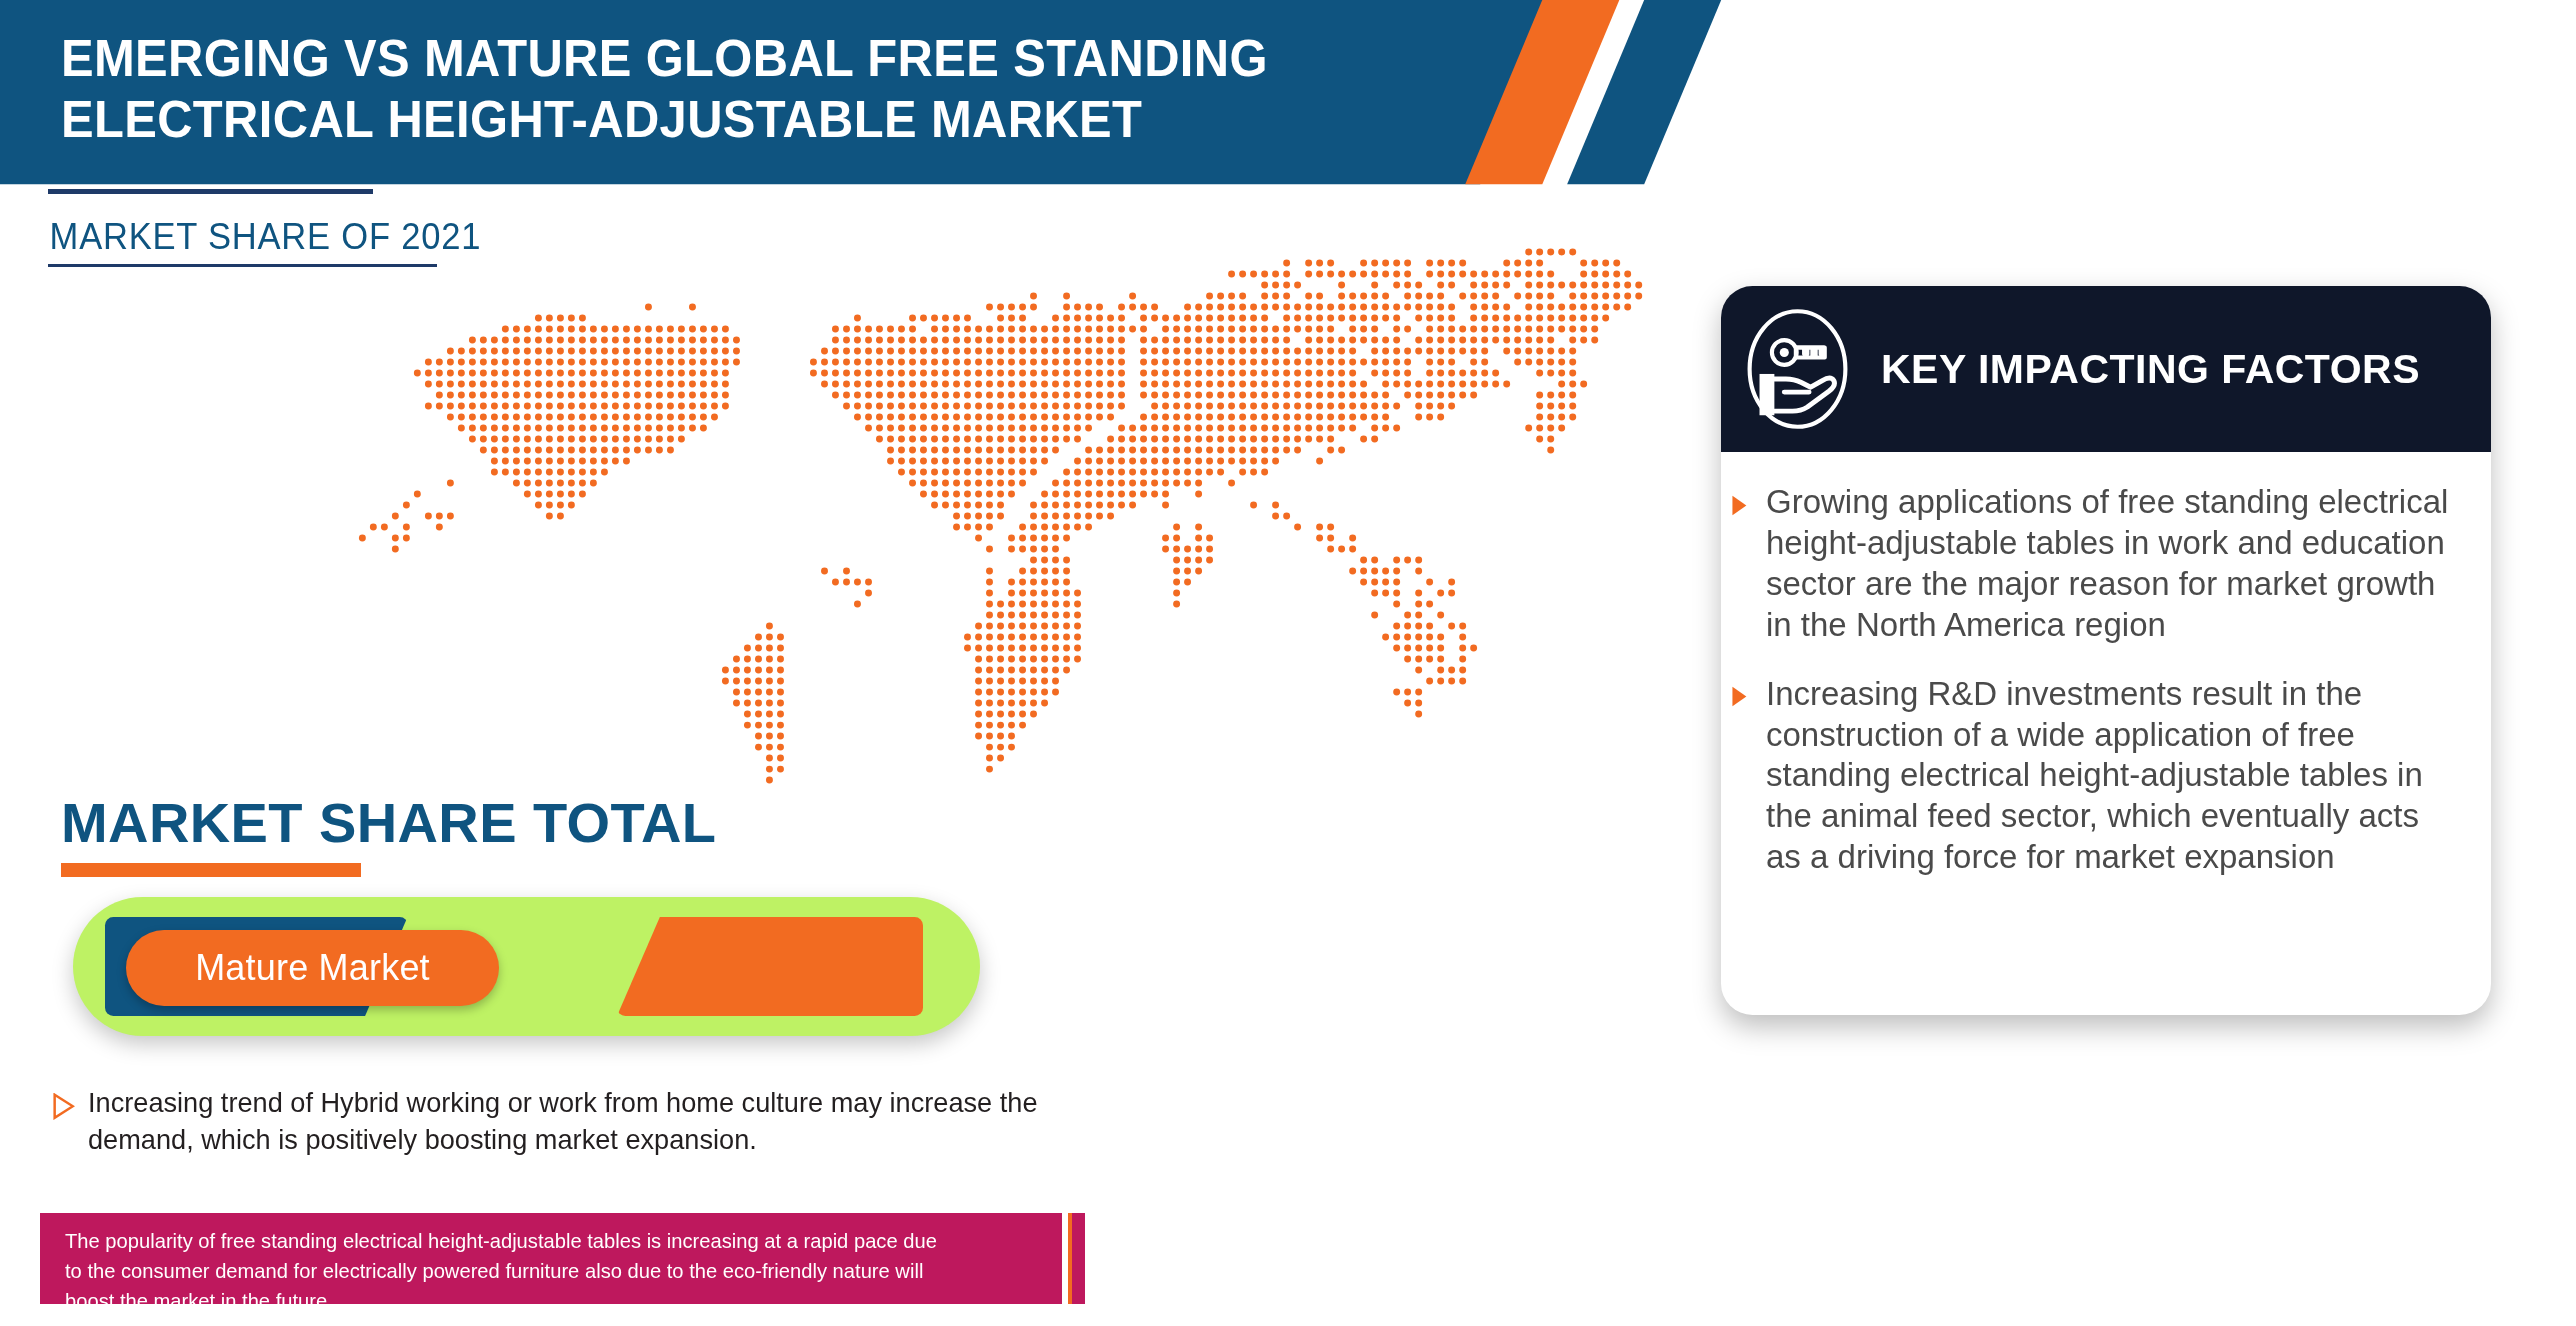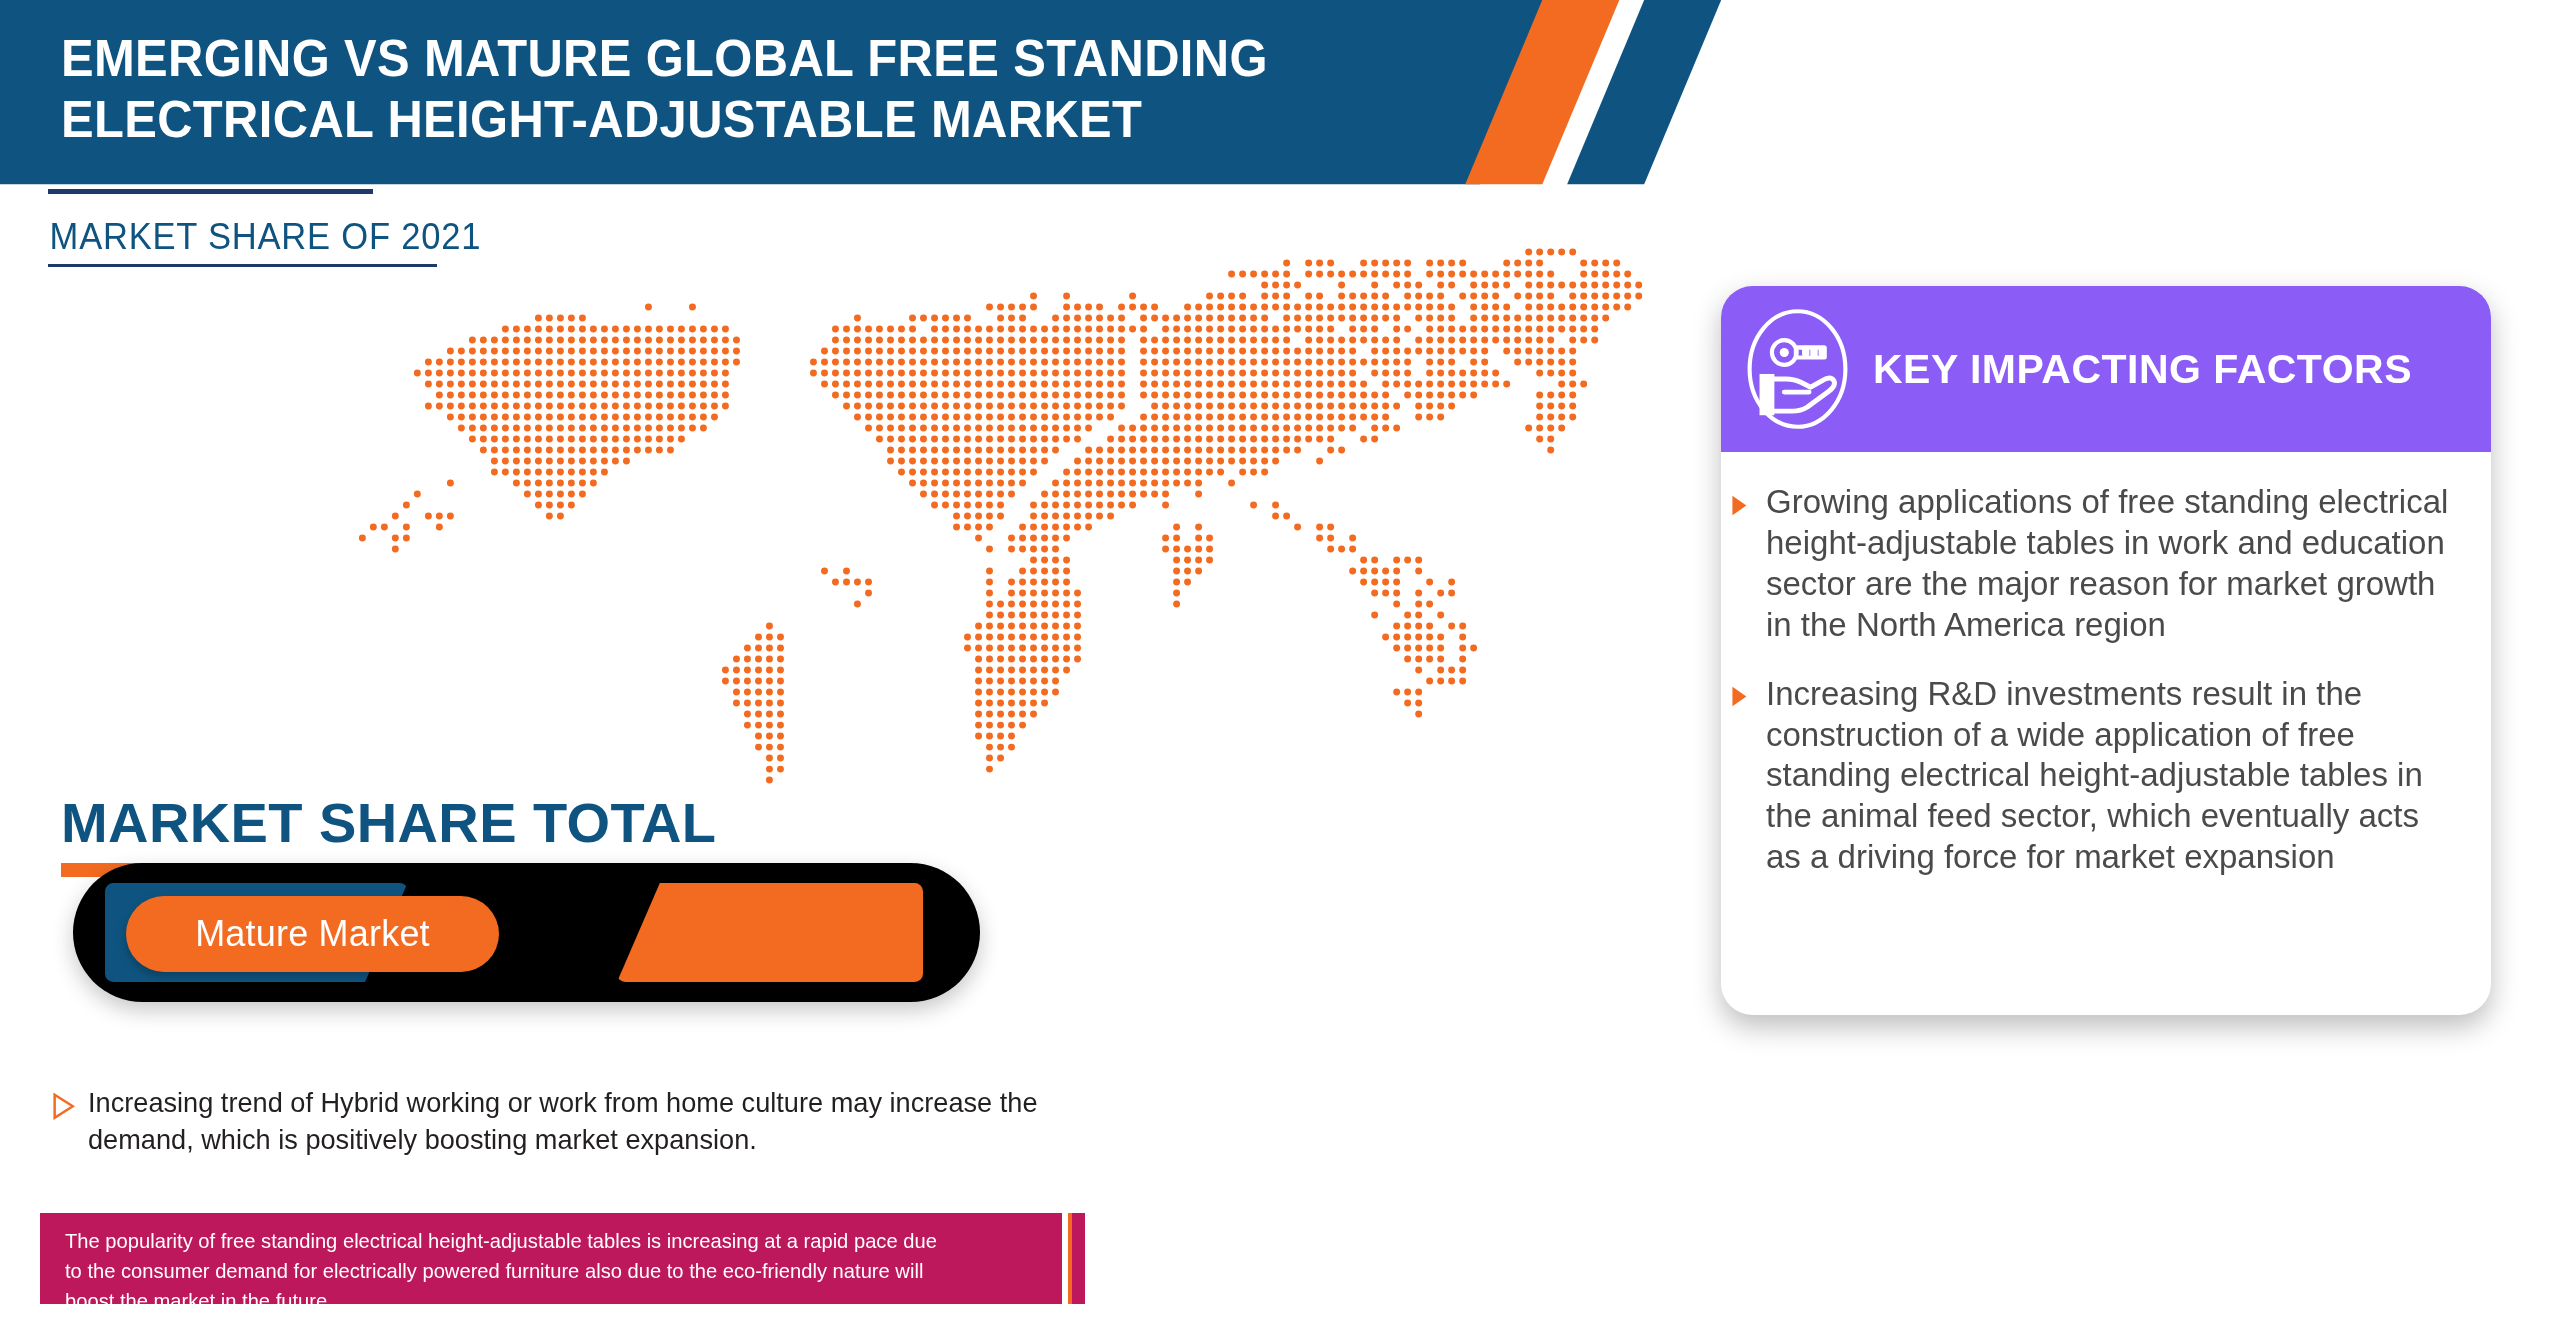--- a/index.html
+++ b/index.html
@@ -37,22 +37,22 @@
   #mst-wrap{position:absolute;left:61px;top:795px;}
   #mst-title{
     color:#0f5480;font-weight:bold;font-size:56px;letter-spacing:0.4px;
     line-height:1;white-space:nowrap;
     font-family:"Liberation Sans", sans-serif;
   }
   #mst-underline{margin-top:11.6px;width:300px;height:14px;background:#F26B21;}
 
   
   #legend-card{
-    position:absolute;left:73px;top:863px;width:907px;height:139px;
-    background:#000000;border-radius:70px;
+    position:absolute;left:73px;top:897px;width:907px;height:139px;
+    background:#bef264;border-radius:70px;
     box-shadow:0 8.3px 21.5px rgba(0,0,0,.22);
   }
   .legend-item{position:absolute;top:0;height:139px;}
   .legend-back{position:absolute;top:20px;height:99px;border-radius:8.3px;}
   .legend-front{
     position:absolute;top:33px;height:76px;border-radius:38px;
     display:flex;align-items:center;justify-content:center;
     color:#ffffff;font-size:36px;letter-spacing:0.2px;
     font-family:"Liberation Sans", sans-serif;
     box-shadow:0 4.1px 10px rgba(0,0,0,.25);
@@ -89,22 +89,22 @@
   #footer-accent{position:absolute;right:13.3px;top:0;width:4.1px;height:91px;background:#F26B21;}
   #footer-gap{position:absolute;right:17.4px;top:0;width:5.8px;height:91px;background:#ffffff;}
 
   
   #kif-panel{
     position:absolute;left:1721px;top:286px;width:770px;height:729px;
     background:#ffffff;border-radius:31.5px;
     box-shadow:0 11.6px 28px rgba(0,0,0,.26);overflow:hidden;
   }
   #kif-head{
-    position:relative;height:166px;background:#8b5cf6;
-    display:flex;align-items:center;padding-left:21.5px;box-sizing:border-box;
+    position:relative;height:166px;background:#0f172a;
+    display:flex;align-items:center;padding-left:21.5px;box-sizing:border-box;gap:8px;
   }
   #kif-icon{flex:0 0 auto;width:109px;height:126px;}
   #kif-title{
     color:#ffffff;font-weight:bold;font-size:41px;letter-spacing:0.5px;
     margin-left:21.5px;white-space:nowrap;
     font-family:"Liberation Sans", sans-serif;
   }
   #kif-body{padding:30px 38px 0 9px;}
   .kif-bullet{display:flex;gap:18px;margin-bottom:28px;}
   .kif-bullet .tri{flex:0 0 auto;margin-top:11.6px;}

